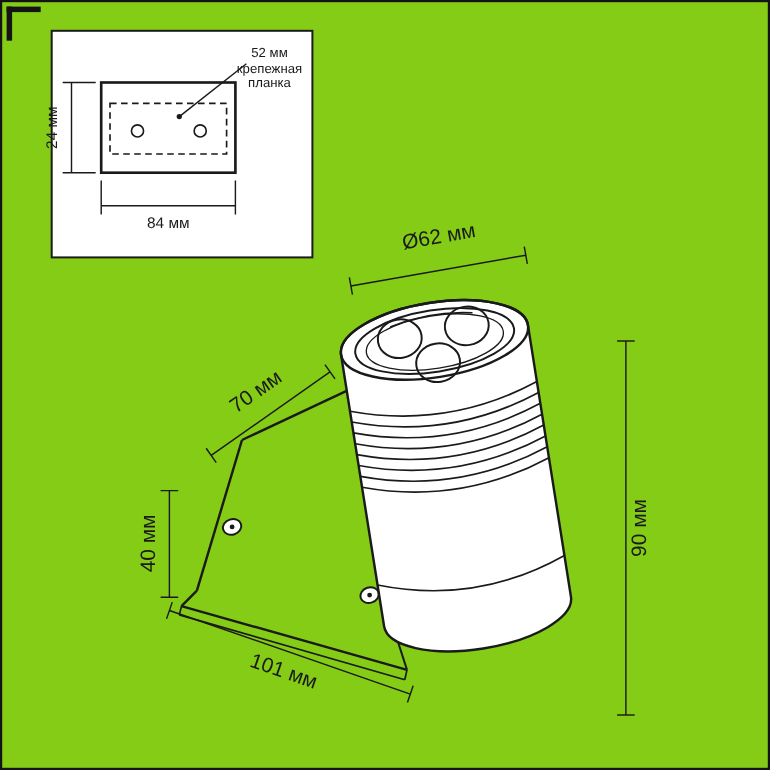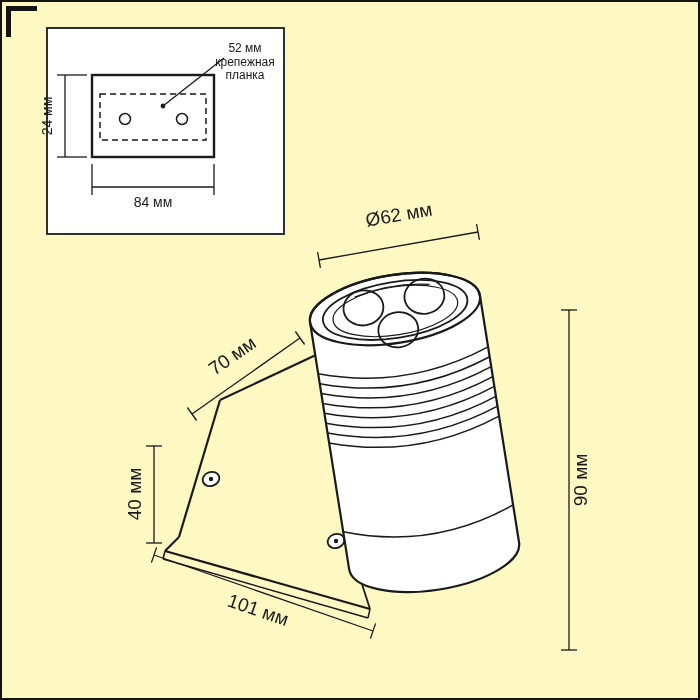--- a/index.html
+++ b/index.html
@@ -1,18 +1,18 @@
 <!DOCTYPE html>
 <html><head>
 <meta charset="utf-8">
 <style>
   html,body{margin:0;padding:0;background:#fff;}
   .canvas{
     width:700px;height:700px;position:relative;box-sizing:border-box;
-    background:#fef9c3;border:2px solid #141414;overflow:hidden;
+    background:#84cc16;border:2px solid #141414;overflow:hidden;
     font-family:"Liberation Sans", sans-serif;
   }
   .corner-mark{
     position:absolute;top:4px;left:4px;width:26px;height:26px;
     border-top:5px solid #141414;border-left:5px solid #141414;
   }
   svg{position:absolute;top:0;left:0;}
   .ln{stroke:#1a1a1a;fill:none;}
   .w25{stroke-width:2.4;}
   .w22{stroke-width:2.2;}

